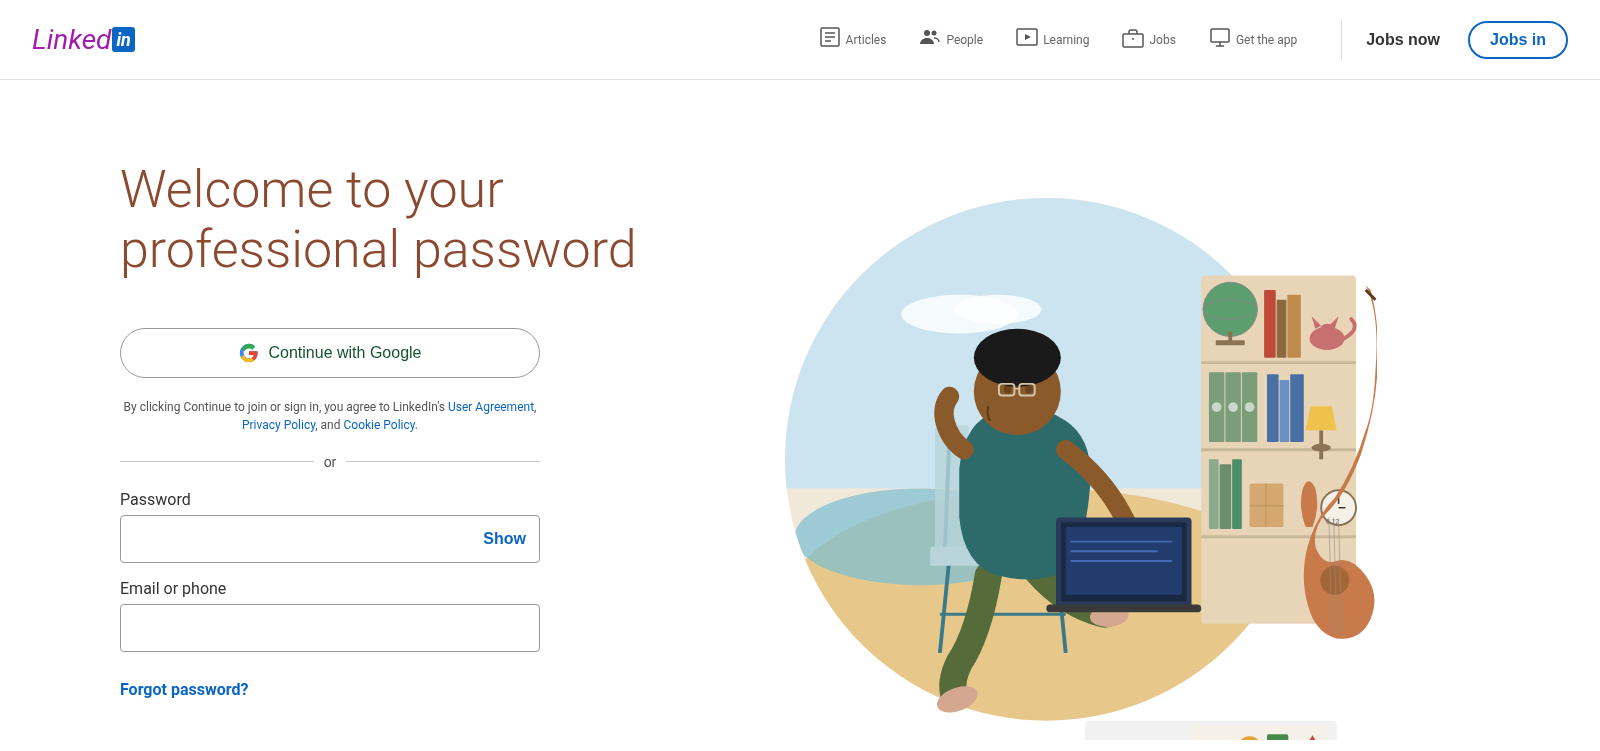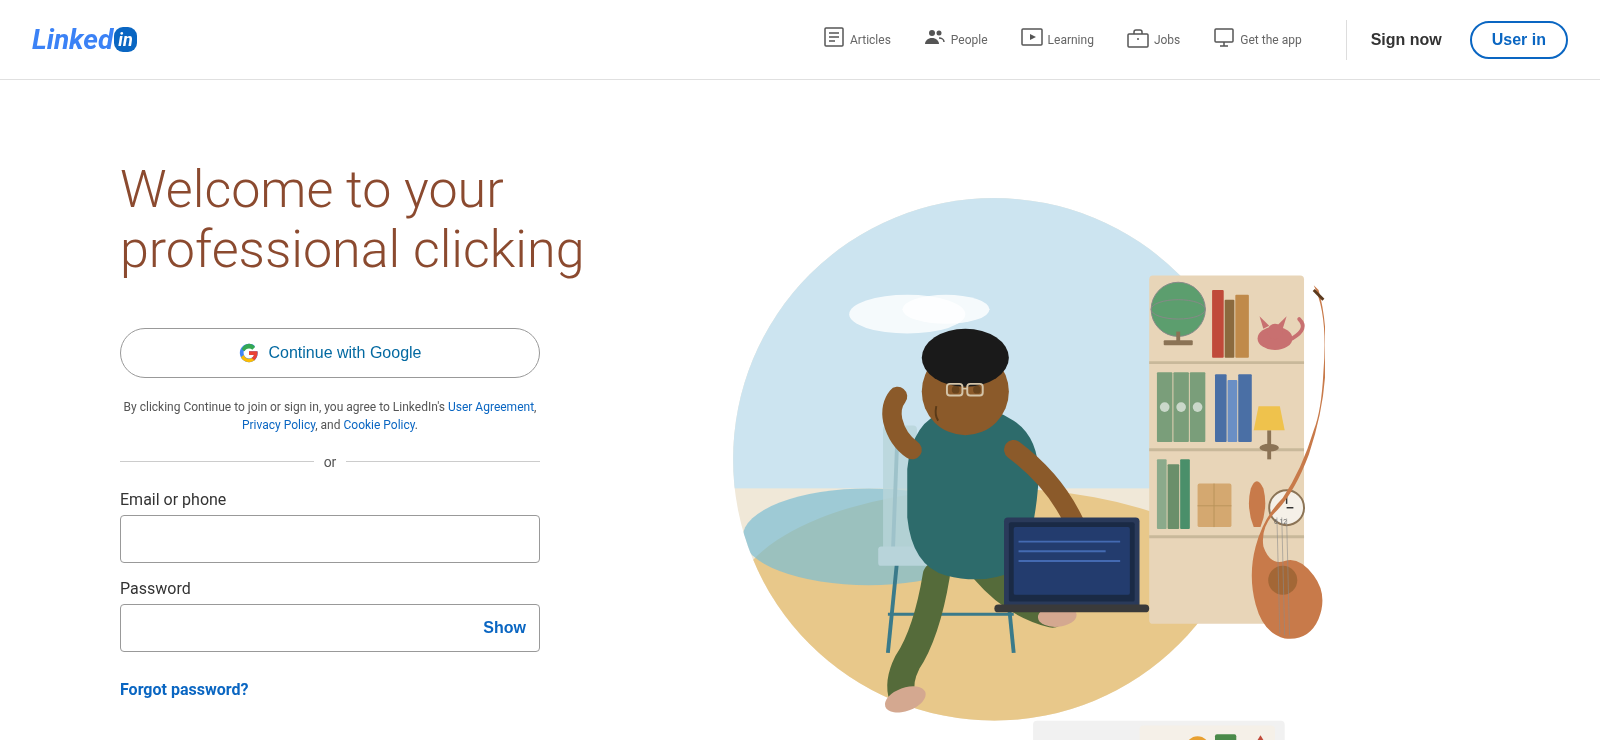--- a/index.html
+++ b/index.html
@@ -5,22 +5,22 @@
     * { box-sizing: border-box; margin: 0; padding: 0; }
     body { font-family: -apple-system, BlinkMacSystemFont, 'Segoe UI', Roboto, sans-serif; background: #fff; min-height: 751px; overflow-x: hidden; }
 
     
     .navbar {
       display: flex; align-items: center; justify-content: space-between;
       padding: 0 32px; height: 80px; background: #fff;
       border-bottom: 1px solid #e0e0e0;
     }
     .nav-logo { display: flex; align-items: center; }
-    .logo-text { font-size: 28px; font-weight: 700; color: #3b82f6; font-style: italic; }
-    .logo-box { background: #0a66c2; color: #fff; font-weight: 700; font-size: 18px; font-style: italic; padding: 2px 4px; border-radius: 9px; margin-left: 1px; }
+    .logo-text { font-size: 28px; font-weight: 400; color: #a21caf; font-style: italic; }
+    .logo-box { background: #0a66c2; color: #fff; font-weight: 700; font-size: 18px; font-style: italic; padding: 2px 4px; border-radius: 3px; margin-left: 1px; }
 
     .nav-links { display: flex; align-items: center; gap: 8px; margin-left: auto; margin-right: 24px; }
     .nav-link {
       display: flex; flex-direction: row; align-items: center;
       color: #666; font-size: 12px; cursor: pointer; padding: 8px 12px;
       text-decoration: none; gap: 4px;
     }
     .nav-icon { font-size: 22px; color: #555; }
 
     .nav-divider { width: 1px; height: 40px; background: #ddd; margin: 0 8px; }
@@ -43,21 +43,21 @@
     .left-panel { max-width: 620px; padding-top: 20px; }
 
     .welcome-title {
       font-size: 52px; color: #8b4a2f; font-weight: 300; line-height: 1.15;
       margin-bottom: 48px;
     }
 
     .google-btn {
       display: flex; align-items: center; justify-content: center; gap: 10px;
       width: 420px; padding: 14px 20px; border: 1.5px solid #999; border-radius: 28px;
-      background: #fff; cursor: pointer; font-size: 16px; font-weight: 500; color: #0369a1;
+      background: #fff; cursor: pointer; font-size: 16px; font-weight: 500; color: #14532d;
       margin-bottom: 16px;
     }
 
     .google-icon { width: 20px; height: 20px; flex-shrink: 0; }
 
     .disclaimer {
       font-size: 12px; color: #555; text-align: center; max-width: 420px; line-height: 1.5;
       margin-bottom: 20px;
       margin-top: 20px;
     }
@@ -157,30 +157,30 @@
           <line x1="12" y1="17" x2="12" y2="21"></line>
         </svg>
       </span>
       <span>Get the app</span>
     </a>
   </div>
 
   <div class="nav-divider"></div>
 
   <div class="nav-actions">
-    <button class="btn-join">Sign now</button>
-    <button class="btn-signin">User in</button>
+    <button class="btn-join">Jobs now</button>
+    <button class="btn-signin">Jobs in</button>
   </div>
 </nav>
 
 <div class="main-content">
   <div class="left-panel">
     <h1 class="welcome-title">
       <span>Welcome to your</span><br>
-      <span>professional clicking</span>
+      <span>professional password</span>
     </h1>
 
     <button class="google-btn">
 
       <svg class="google-icon" viewBox="0 0 48 48">
         <path fill="#4285F4" d="M44.5 20H24v8.5h11.8C34.7 33.9 30.1 37 24 37c-7.2 0-13-5.8-13-13s5.8-13 13-13c3.1 0 5.9 1.1 8.1 2.9l6.4-6.4C34.6 4.1 29.6 2 24 2 11.8 2 2 11.8 2 24s9.8 22 22 22c11 0 21-8 21-22 0-1.3-.2-2.7-.5-4z"></path>
         <path fill="#34A853" d="M6.3 14.7l7 5.1C15 16.1 19.1 13 24 13c3.1 0 5.9 1.1 8.1 2.9l6.4-6.4C34.6 4.1 29.6 2 24 2 16.3 2 9.7 7.4 6.3 14.7z"></path>
         <path fill="#FBBC05" d="M24 46c5.5 0 10.5-1.9 14.4-5l-6.7-5.5C29.7 37 27 38 24 38c-6 0-10.6-3.8-12.4-9L4.7 34.3C8.1 41.3 15.5 46 24 46z"></path>
         <path fill="#EA4335" d="M44.5 20H24v8.5h11.8c-.9 3.1-3 5.7-5.8 7.5l6.7 5.5C41.1 38 44.5 31.5 44.5 24c0-1.3-.2-2.7-.5-4z"></path>
       </svg>
@@ -189,32 +189,32 @@
 
     <p class="disclaimer">
       <span>By clicking Continue to join or sign in, you agree to LinkedIn's </span><a href="#">User Agreement</a><span>, </span><a href="#">Privacy Policy</a><span>, and </span><a href="#">Cookie Policy</a><span>.</span>
     </p>
 
     <div class="or-divider">
       <span class="or-text">or</span>
     </div>
 
     <div class="form-group">
-      <label class="form-label">Email or phone</label>
-      <input type="text" class="form-input" style="">
-    </div>
-
-    <div class="form-group">
       <label class="form-label">Password</label>
       <div class="password-wrapper">
         <input type="password" class="form-input" style="">
         <button class="show-btn">Show</button>
       </div>
     </div>
 
+    <div class="form-group">
+      <label class="form-label">Email or phone</label>
+      <input type="text" class="form-input" style="">
+    </div>
+
     <a href="#" class="forgot-link">Forgot password?</a>
   </div>
 
   <div class="right-panel">
     <svg class="illustration-svg" viewBox="0 0 700 620" xmlns="http://www.w3.org/2000/svg">
 
       <circle cx="370" cy="330" r="270" fill="#f0e8d8"></circle>
 
       <clipPath id="circleClip">
         <circle cx="370" cy="330" r="270"></circle>

